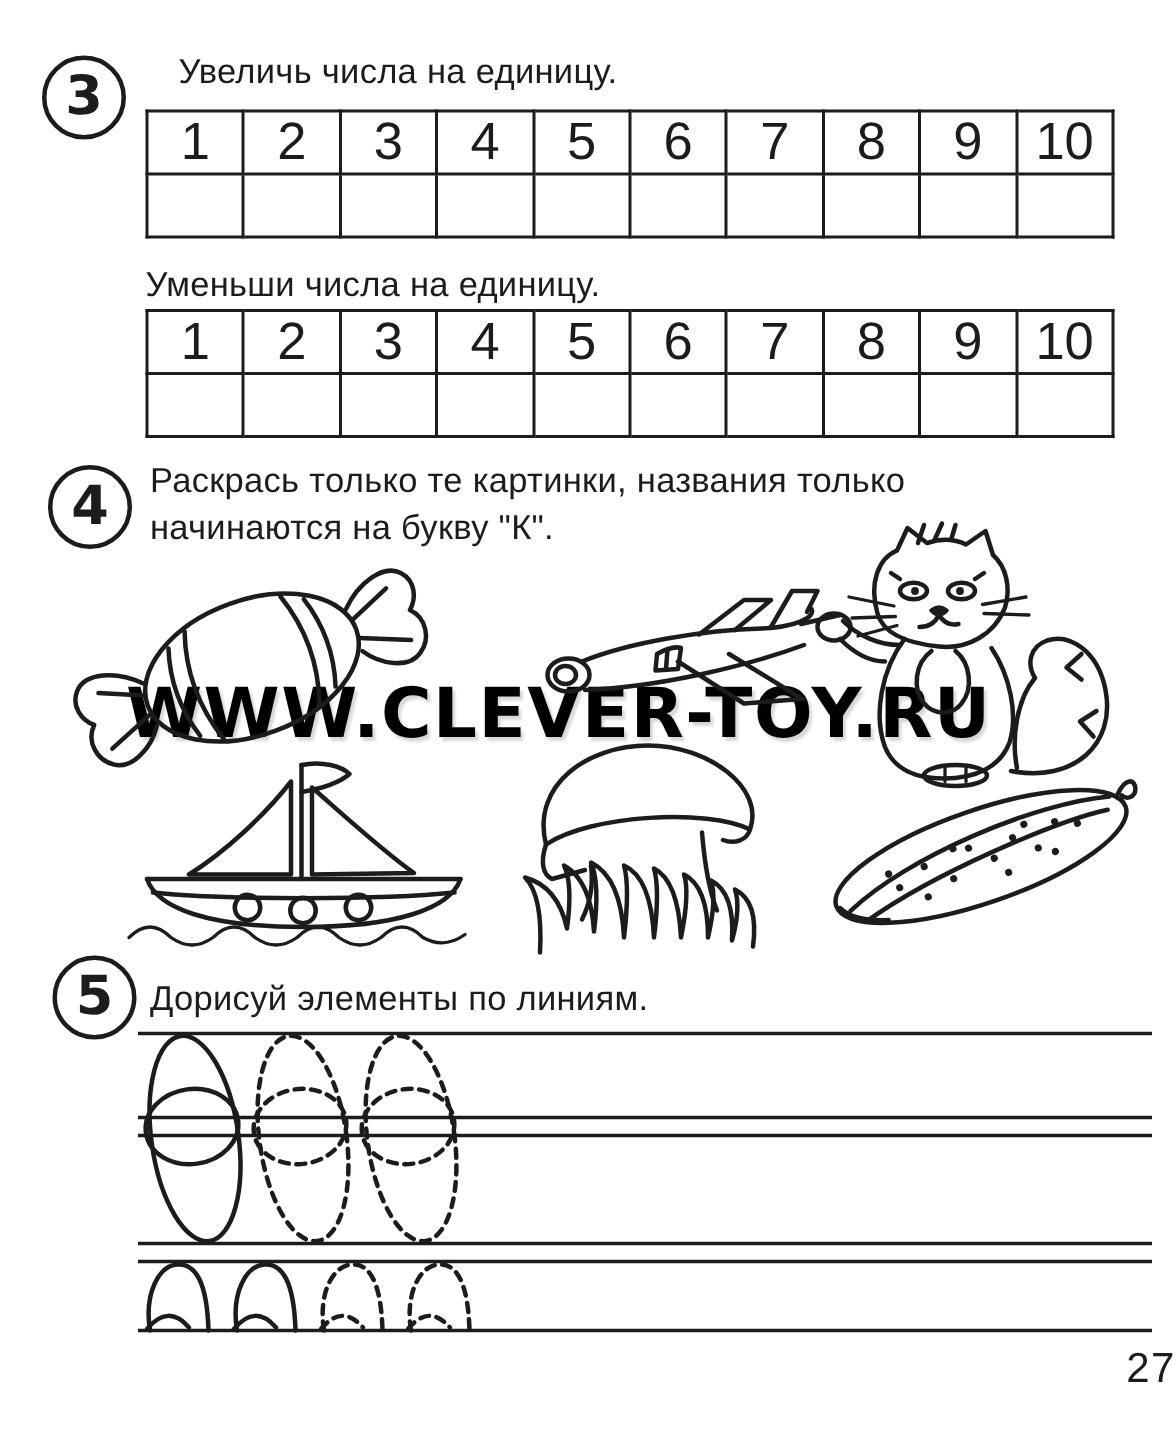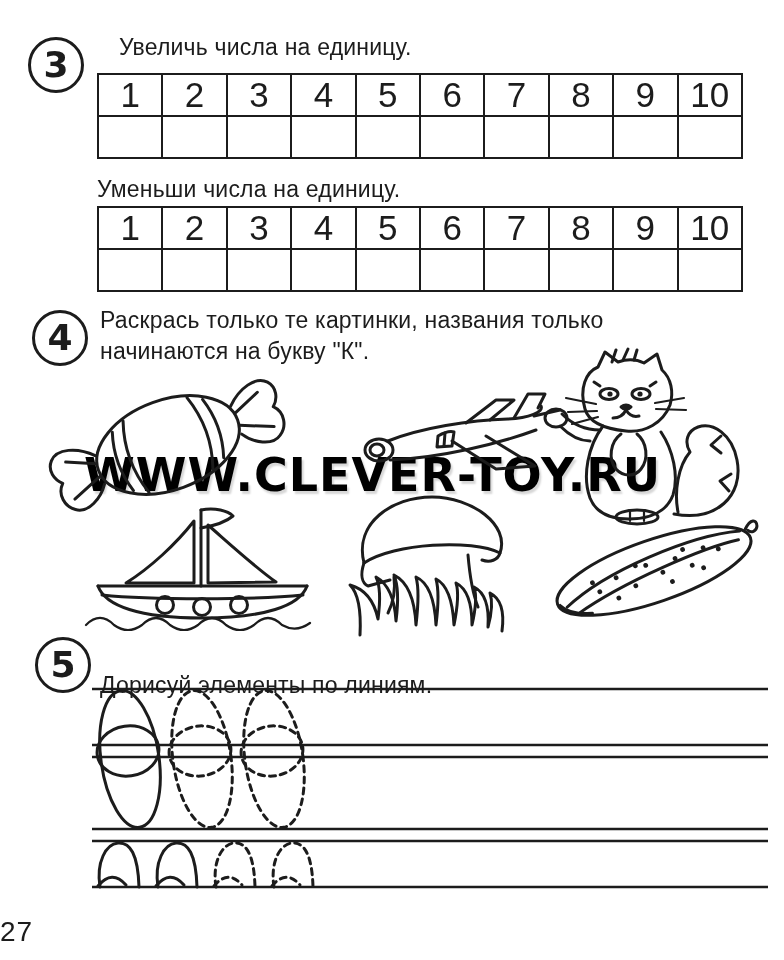--- a/index.html
+++ b/index.html
@@ -38,22 +38,22 @@
   
   .watermark{
     position:absolute;left:84px;top:448px;z-index:1;white-space:nowrap;
     font-family:"DejaVu Sans", sans-serif;font-weight:bold;font-size:46px;letter-spacing:1px;
     color:#000000;text-shadow:2px 3px 2px #d7d7d7;user-select:none;
   }
   
   .practice{position:absolute;left:88px;top:682px;z-index:2;}
   
   .pagenum{
-    position:absolute;left:0;top:896px;width:784px;text-align:left;
-    font-size:28px;letter-spacing:1px;z-index:3;margin-top:20px;
+    position:absolute;left:0;top:896px;width:784px;text-align:right;
+    font-size:28px;letter-spacing:1px;z-index:3;
   }
   .stroke{stroke:#1c1c1c;stroke-width:3;fill:none;stroke-linecap:round;stroke-linejoin:round;}
   .thin{stroke-width:2.2;}
 </style>
 </head>
 <body>
 
 <div class="badge" style="left:28px;top:37px;">3</div>
 <div class="instruction" style="left:97px;top:34px;margin-left:22px;">Увеличь числа на единицу.</div>
 
@@ -257,21 +257,21 @@
           <circle cx="100" cy="57" r="2.4"></circle>
         <circle cx="184" cy="68" r="2.4"></circle>
           <circle cx="54" cy="59" r="2.4"></circle>
           <circle cx="164" cy="81" r="2.4"></circle>
       </g>
     </g>
   </svg>
 </div>
 
 <div class="badge" style="left:35px;top:637px;">5</div>
-<div class="instruction" style="left:100px;top:672px;">Дорисуй элементы по линиям.</div>
+<div class="instruction" style="left:100px;top:652px;">Дорисуй элементы по линиям.</div>
 
 <div class="practice">
   <svg width="684" height="214" viewBox="0 0 684 214">
     <g stroke="#1c1c1c" stroke-width="2.4">
       <line x1="4" y1="7" x2="680" y2="7"></line>
       <line x1="4" y1="63" x2="680" y2="63"></line>
       <line x1="4" y1="75" x2="680" y2="75"></line>
       <line x1="4" y1="147" x2="680" y2="147"></line>
       <line x1="4" y1="159" x2="680" y2="159"></line>
       <line x1="4" y1="205" x2="680" y2="205"></line>

